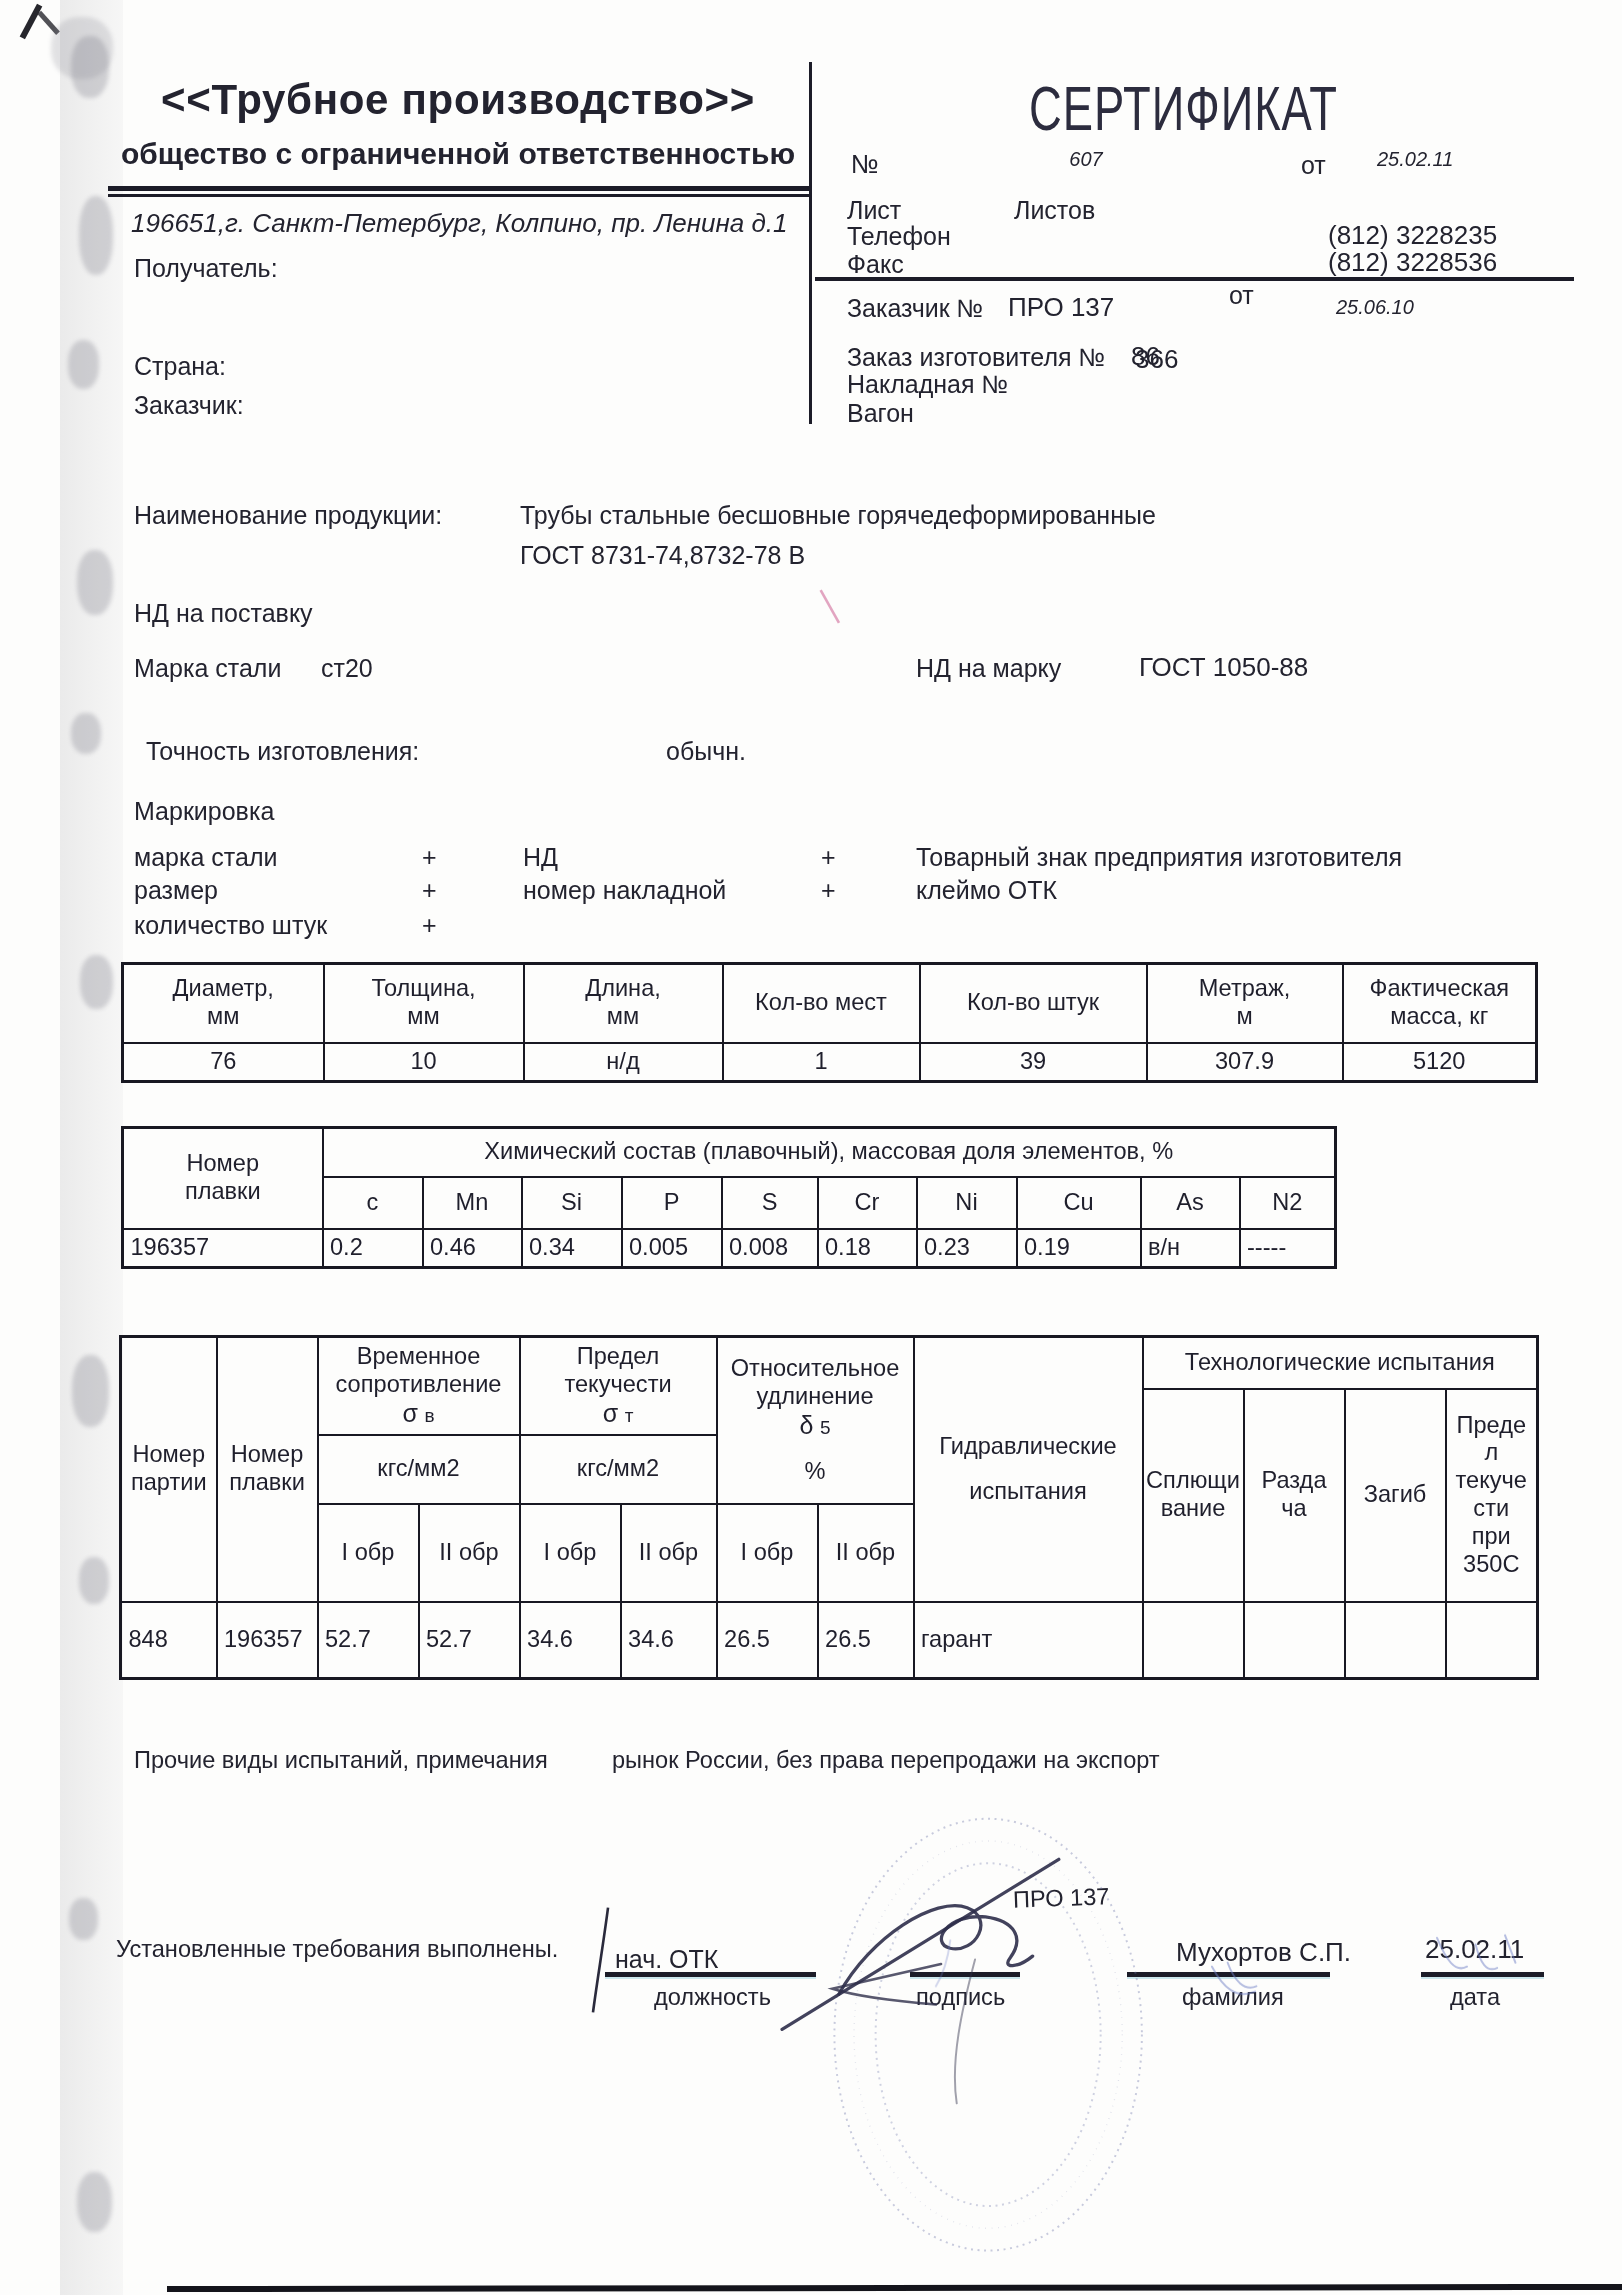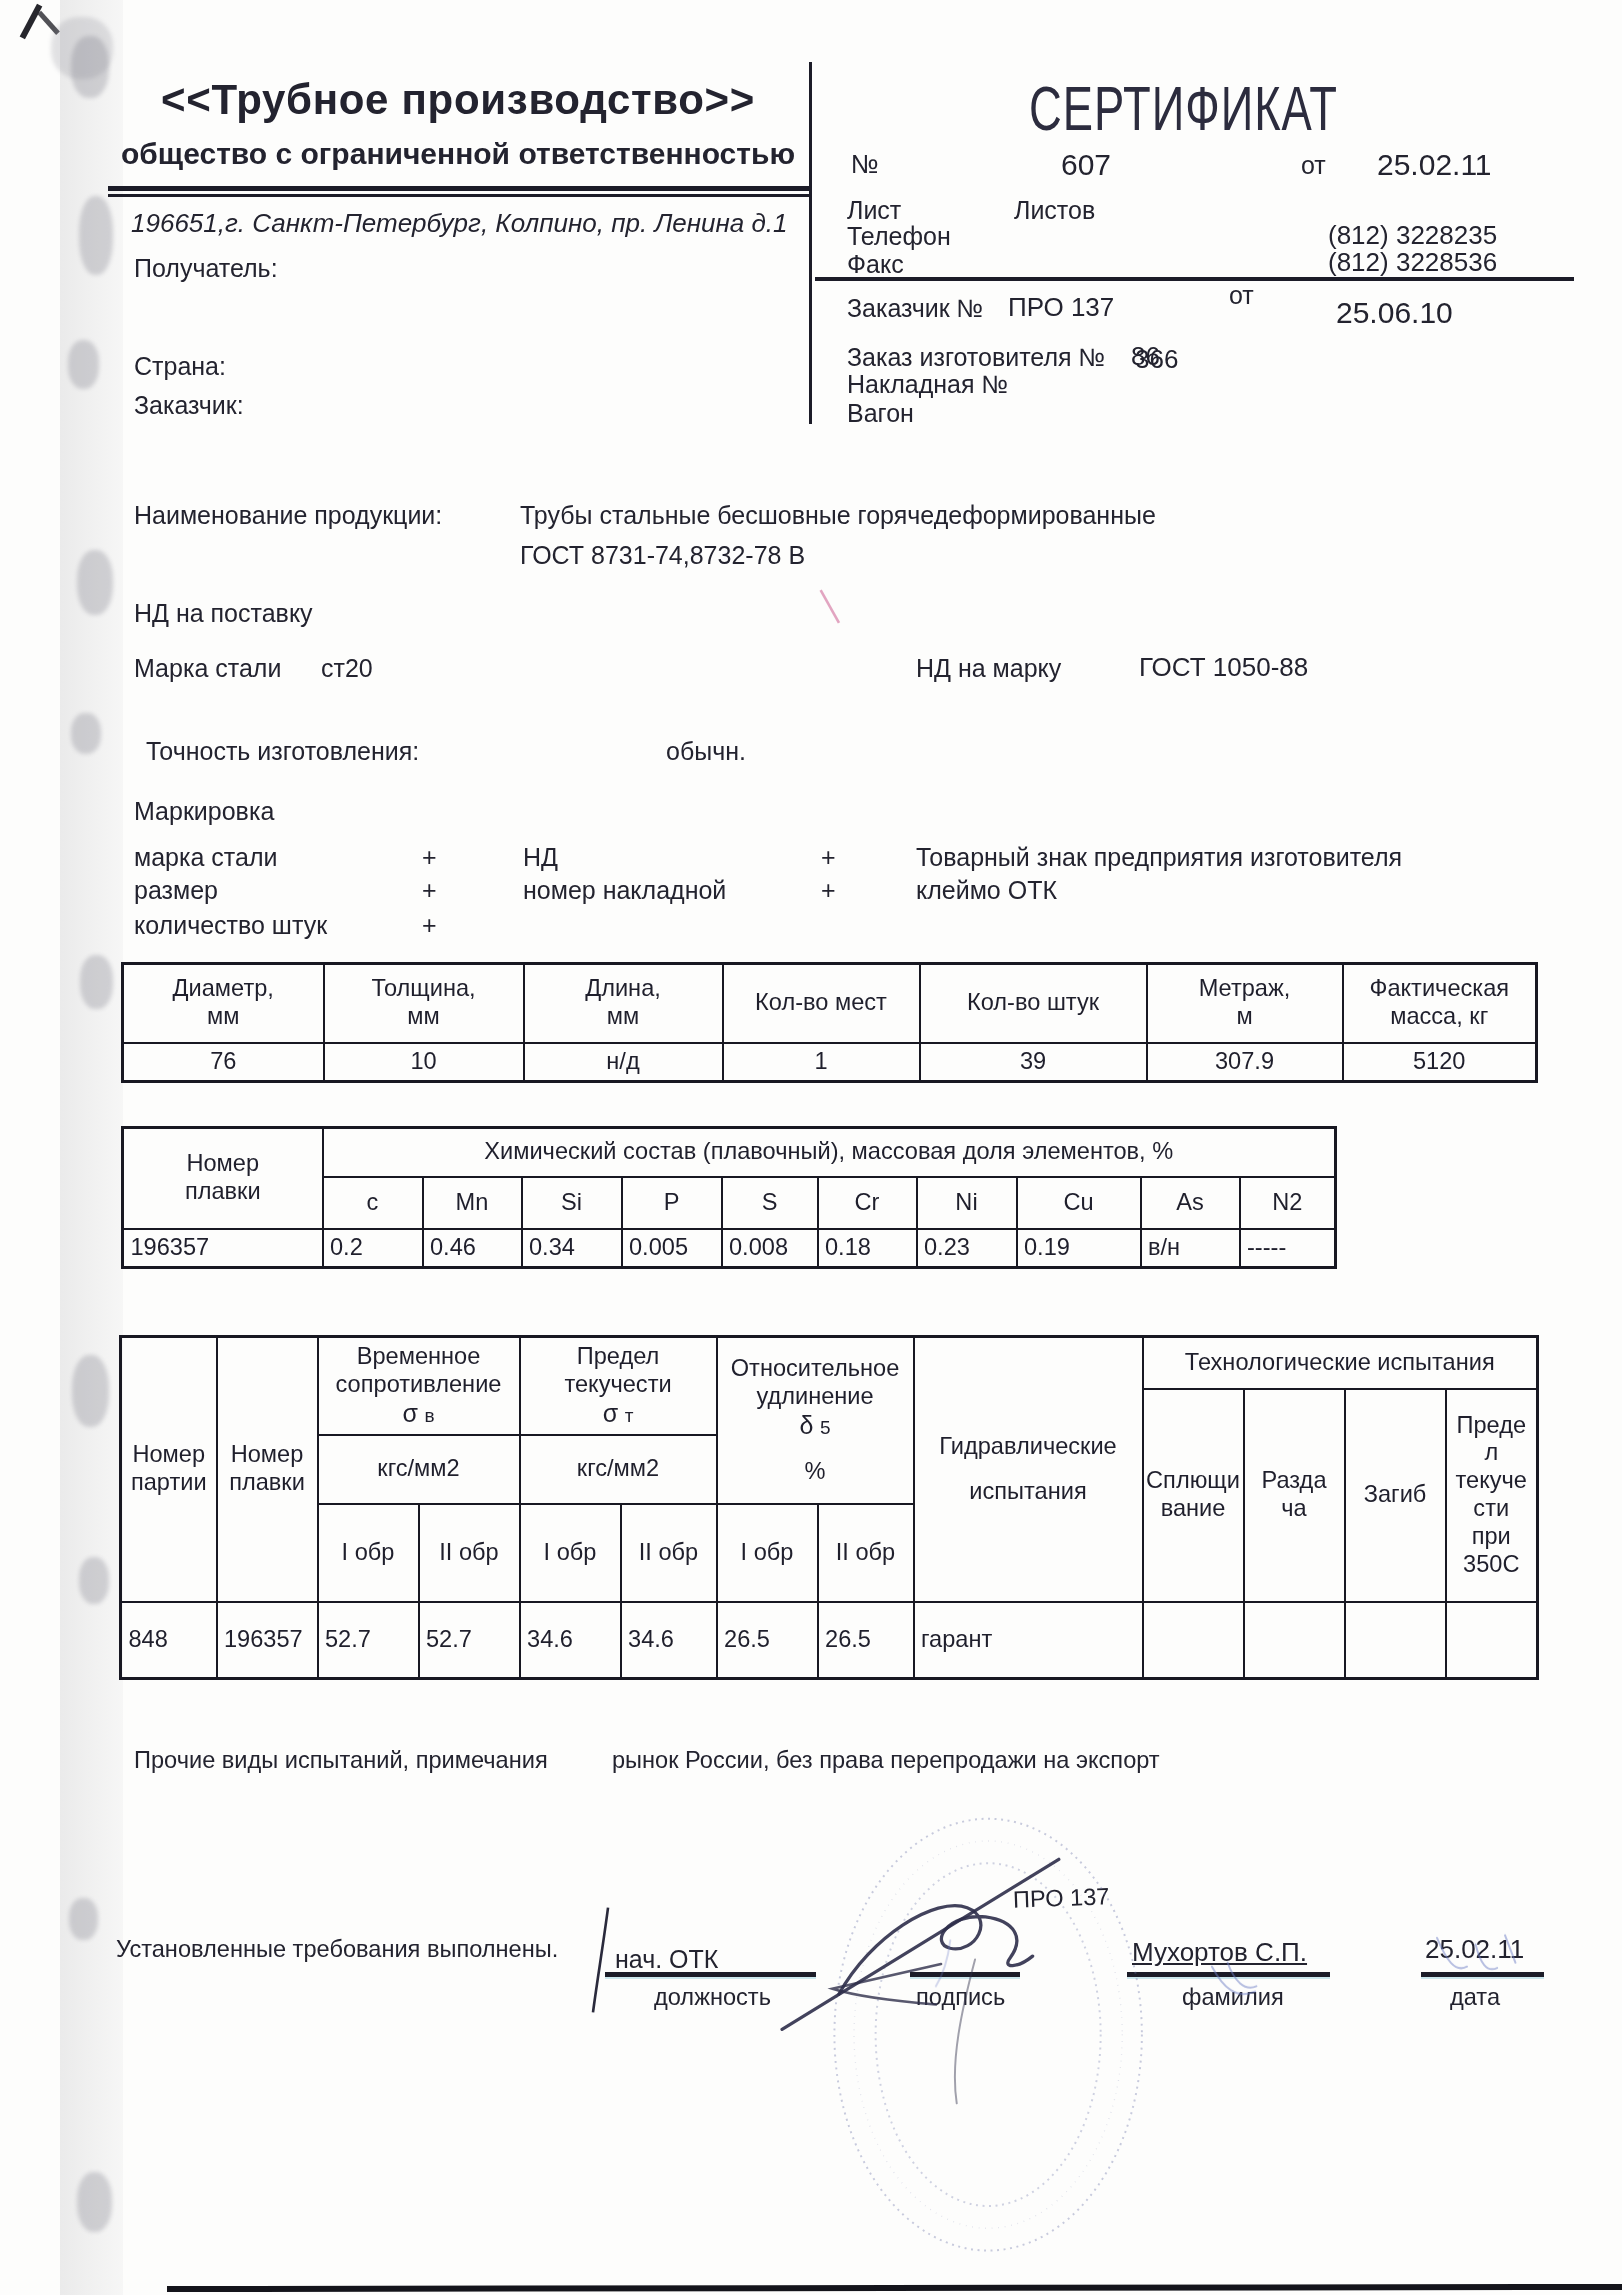--- a/index.html
+++ b/index.html
@@ -3,21 +3,21 @@
 <meta charset="utf-8">
 <style>
   html,body{margin:0;padding:0;background:#e8e8e8;}
   .page{position:relative;width:1623px;height:2295px;background:#fdfdfc;overflow:hidden;
         font-family:"Liberation Sans",sans-serif;color:#23232f;}
   .abs{position:absolute;white-space:nowrap;}
   .b{font-weight:bold;}
   .i{font-style:italic;}
   .ctr{text-align:center;}
   .f34{font-size:22px;} .f36{font-size:23.6px;} .f38{font-size:25px;} .f40{font-size:26px;}
-  .f42{font-size:30px;} .f46{font-size:30px;} .f64{font-size:42px;}
+  .f42{font-size:20px;font-style:italic;} .f46{font-size:30px;} .f64{font-size:42px;}
   .rule{position:absolute;background:#1c1c28;}
   
   table{border-collapse:collapse;table-layout:fixed;position:absolute;background:transparent;}
   .doc-tbl{border:3.3px solid #181822;}
   .doc-tbl td{border:2px solid #181822;padding:0;vertical-align:middle;text-align:center;
               font-size:23.6px;line-height:1.18;color:#1f1f2c;overflow:hidden;}
   .doc-tbl td.dl{text-align:left;padding-left:6.5px;}
   .ln{display:block;}
   .sym{font-size:25px;} .sub{font-size:19px;}
   .gap-top{margin-top:17px;}
@@ -317,21 +317,21 @@
   <div class="abs f36" style="left:116px;top:1936px;">Установленные требования выполнены.</div>
 
   <div class="abs f38" style="left:615px;top:1945px;">нач. ОТК</div>
   <div class="rule" style="left:605px;top:1972px;width:211px;height:5.2px;box-shadow:0 2px 0 rgba(110,190,210,.35);"></div>
   <div class="abs f36" style="left:654px;top:1984px;">должность</div>
 
   <div class="rule" style="left:910px;top:1972px;width:110px;height:5.2px;box-shadow:0 2px 0 rgba(110,190,210,.35);"></div>
   <div class="abs f36" style="left:916px;top:1984px;">подпись</div>
   <div class="abs f36" style="left:1013px;top:1885px;transform:rotate(-2deg);">ПРО 137</div>
 
-  <div class="abs f40" style="left:1132px;top:1937px;text-decoration:underline;">Мухортов С.П.</div>
+  <div class="abs f40" style="left:1176px;top:1937px;">Мухортов С.П.</div>
   <div class="rule" style="left:1127px;top:1972px;width:203px;height:5.2px;box-shadow:0 2px 0 rgba(110,190,210,.35);"></div>
   <div class="abs f36" style="left:1182px;top:1984px;">фамилия</div>
 
   <div class="abs f40" style="left:1425px;top:1934px;">25.02.11</div>
   <div class="rule" style="left:1421px;top:1972px;width:123px;height:5.2px;box-shadow:0 2px 0 rgba(110,190,210,.35);"></div>
   <div class="abs f36" style="left:1450px;top:1984px;">дата</div>
 
   <svg class="overlay" width="1623" height="2295" viewBox="0 0 2480 3508">
 
     <path d="M1254,902 L1282,952" stroke="#d06a9a" stroke-width="4" fill="none" opacity="0.6"></path>

